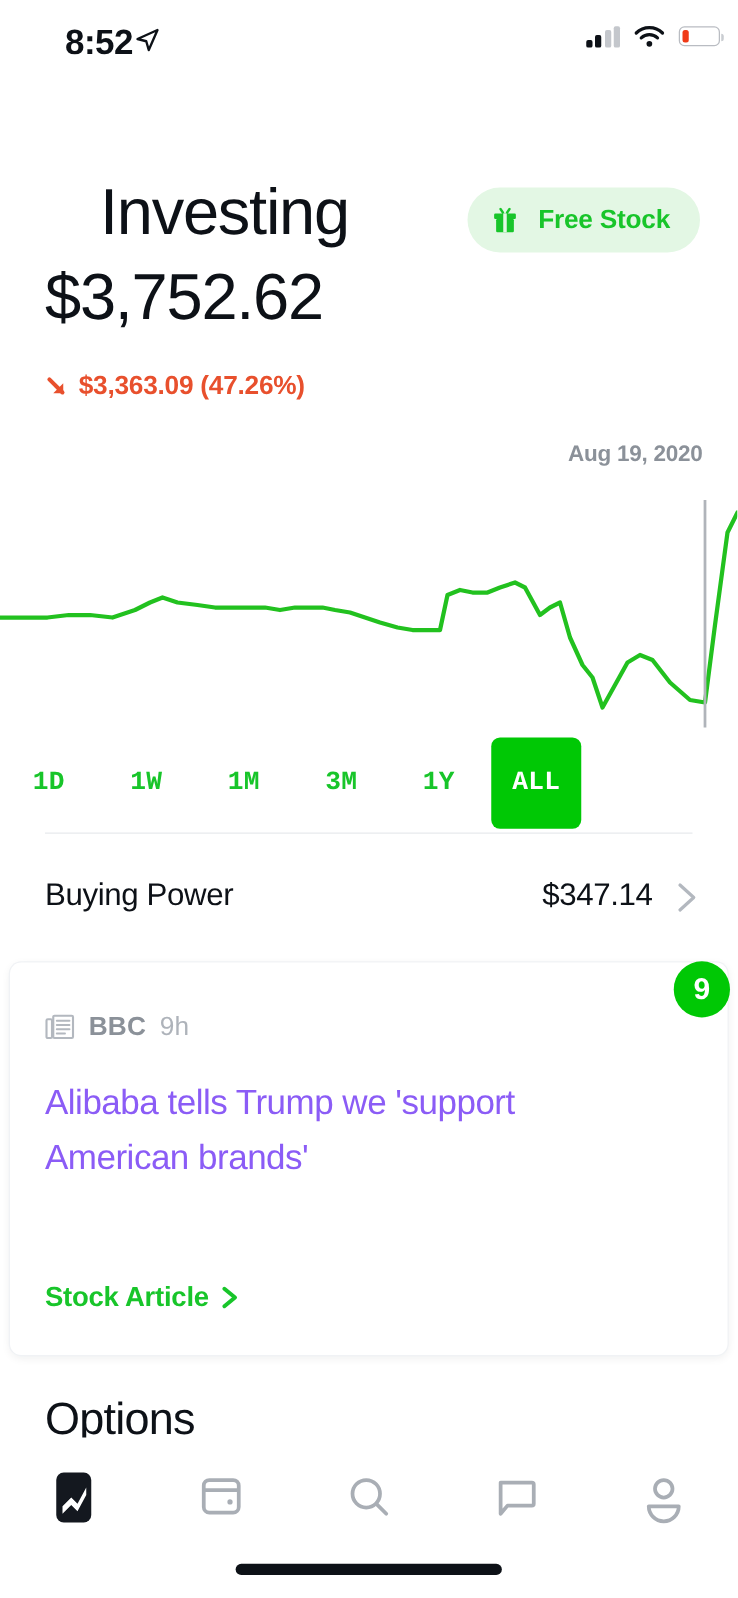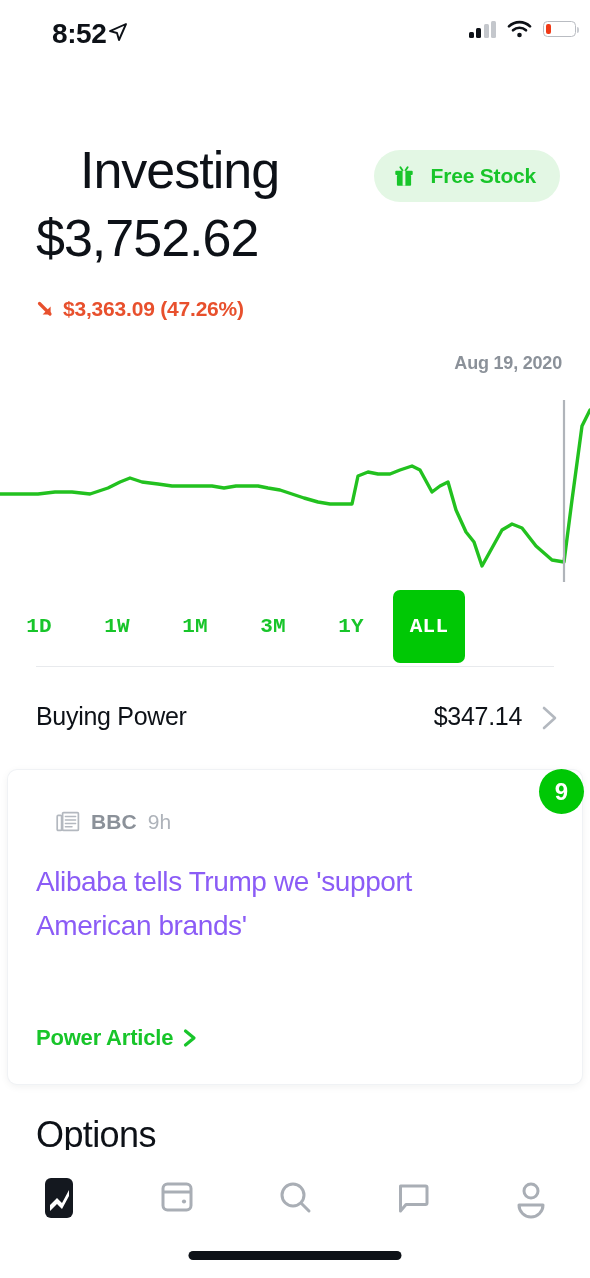--- a/index.html
+++ b/index.html
@@ -85,21 +85,21 @@
   .bp-label { position:absolute; left:36px; top:2px; font-size:25px; color:#0d1117; letter-spacing:-0.3px; }
   .bp-value { position:absolute; right:68px; top:2px; font-size:25px; color:#0d1117; letter-spacing:-0.3px; }
   .bp-chev  { position:absolute; right:30px; top:5px; width:20px; height:26px; }
 
   
   .news {
     position:absolute; left:8px; top:770px; width:574px; height:314px;
     background:#ffffff; border-radius:9px;
     box-shadow:0 0 0 1px #f0f2f5, 0 2px 8px rgba(20,25,35,.07);
   }
-  .news-src { position:absolute; left:28px; top:40px; display:flex; align-items:center; gap:11px;margin-left:20px; }
+  .news-src { position:absolute; left:28px; top:40px; display:flex; align-items:center; gap:11px; }
   .news-icon { width:24px; height:24px; }
   .news-name { font-size:21px; font-weight:700; color:#8b9199; letter-spacing:0.1px; }
   .news-time { font-size:21px; color:#aeb3ba; letter-spacing:0.1px; }
   .news-head {
     position:absolute; left:28px; top:90px; width:440px;
     font-size:28px; color:#8b5cf6; line-height:44px; letter-spacing:-0.4px;
   }
   .news-cta {
     position:absolute; left:28px; top:255px;
     display:flex; align-items:center; gap:9px;
@@ -212,21 +212,21 @@
       <svg class="news-icon" viewBox="0 0 24 24">
         <rect x="1.2" y="5.4" width="4.4" height="15" rx="1" fill="none" stroke="#b3b8bf" stroke-width="1.7"></rect>
         <rect x="6.6" y="2.6" width="15.8" height="17.8" rx="1" fill="none" stroke="#b3b8bf" stroke-width="1.7"></rect>
         <path d="M9.4 6.6 H19.6 M9.4 10 H19.6 M9.4 13.4 H19.6 M9.4 16.8 H16" stroke="#b3b8bf" stroke-width="1.5" stroke-linecap="round"></path>
       </svg>
       <span class="news-name">BBC</span>
       <span class="news-time">9h</span>
     </div>
     <div class="news-head">Alibaba tells Trump we 'support American brands'</div>
     <div class="news-cta">
-      <span>Power Article</span>
+      <span>Stock Article</span>
       <svg width="16" height="20" viewBox="0 0 16 20">
         <path d="M3.5 3 L12 10 L3.5 17" fill="none" stroke="#18c52a" stroke-width="3.2" stroke-linecap="round" stroke-linejoin="round"></path>
       </svg>
     </div>
   </div>
   <div class="badge">9</div>
 
   <div class="options">Options</div>
   <div class="clip"></div>
 

